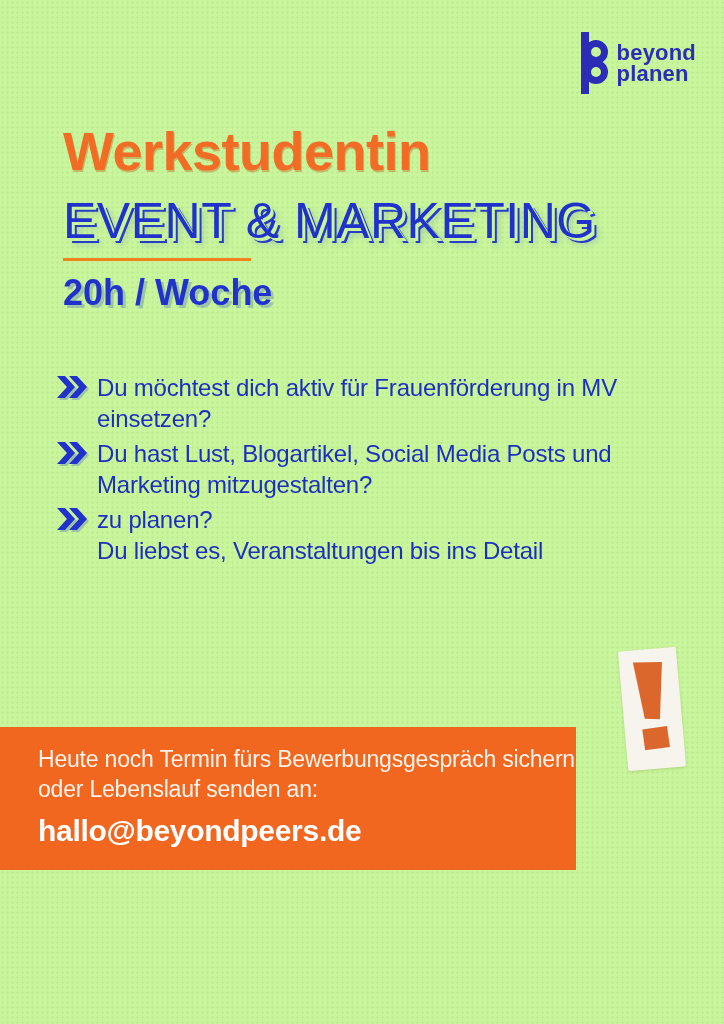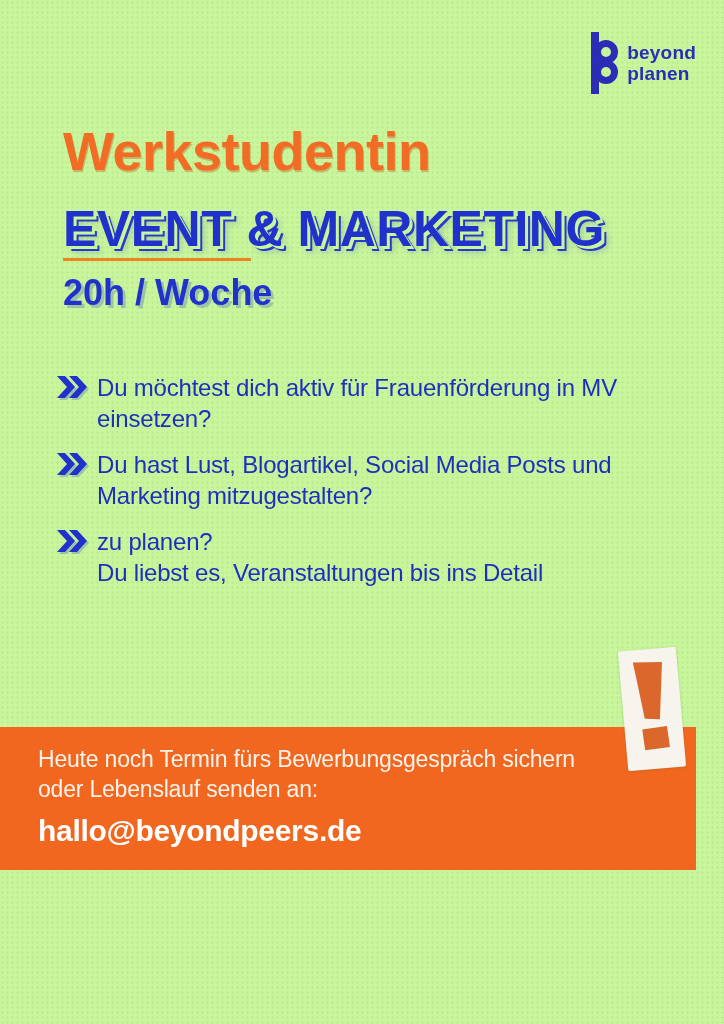--- a/index.html
+++ b/index.html
@@ -20,41 +20,41 @@
     position: absolute;
     top: 32px; right: 28px;
     display: flex;
     align-items: center;
     gap: 6px;
   }
   .logo-mark svg { display: block; }
   .logo-text {
     color: #2b2db6;
     font-weight: 700;
-    font-size: 19px;
+    font-size: 22px;
     line-height: 21px;
     letter-spacing: 0.2px;
   }
 
   
   .title {
     position: absolute;
     left: 63px; top: 120px;
     font-size: 54px;
     font-weight: 800;
     letter-spacing: -0.5px;
     color: #f26c25;
     text-shadow: 1px 2px 0 rgba(190, 75, 15, 0.35);
     white-space: nowrap;
   }
   .subtitle {
     position: absolute;
-    left: 63px; top: 200px;
+    left: 63px; top: 192px;
     font-size: 50px;
-    font-weight: 700;
+    font-weight: 400;
     letter-spacing: 0.5px;
     color: #2032cb;
     text-shadow: 3px 3px 0 #c9f69c, 5px 5px 0 rgba(32, 50, 203, 0.95), 7px 7px 6px rgba(32, 50, 203, 0.2);
     white-space: nowrap;
   }
   .divider {
     position: absolute;
     left: 63px; top: 258px;
     width: 188px; height: 3px;
     background: #f0831e;
@@ -69,21 +69,21 @@
     white-space: nowrap;
   }
 
   
   .bullet-list {
     position: absolute;
     left: 57px; top: 372px;
     width: 600px;
     display: flex;
     flex-direction: column;
-    gap: 15px;
+    gap: 4px;
     justify-content: flex-end;
   }
   .bullet-item {
     display: flex;
     align-items: flex-start;
     gap: 10px;
   }
   .bullet-icon {
     flex: 0 0 auto;
     margin-top: 4px;
@@ -108,21 +108,21 @@
     display: flex;
     align-items: center;
     justify-content: center;
     z-index: 5;
   }
 
   
   .banner {
     position: absolute;
     left: 0; top: 727px;
-    width: 696px; height: 143px;
+    width: 576px; height: 143px;
     background: #f26720;
     box-sizing: border-box;
     padding: 17px 0 0 38px;
     z-index: 2;
   }
   .banner-message {
     margin: 0;
     color: #fdf3ea;
     font-size: 23px;
     line-height: 30px;

